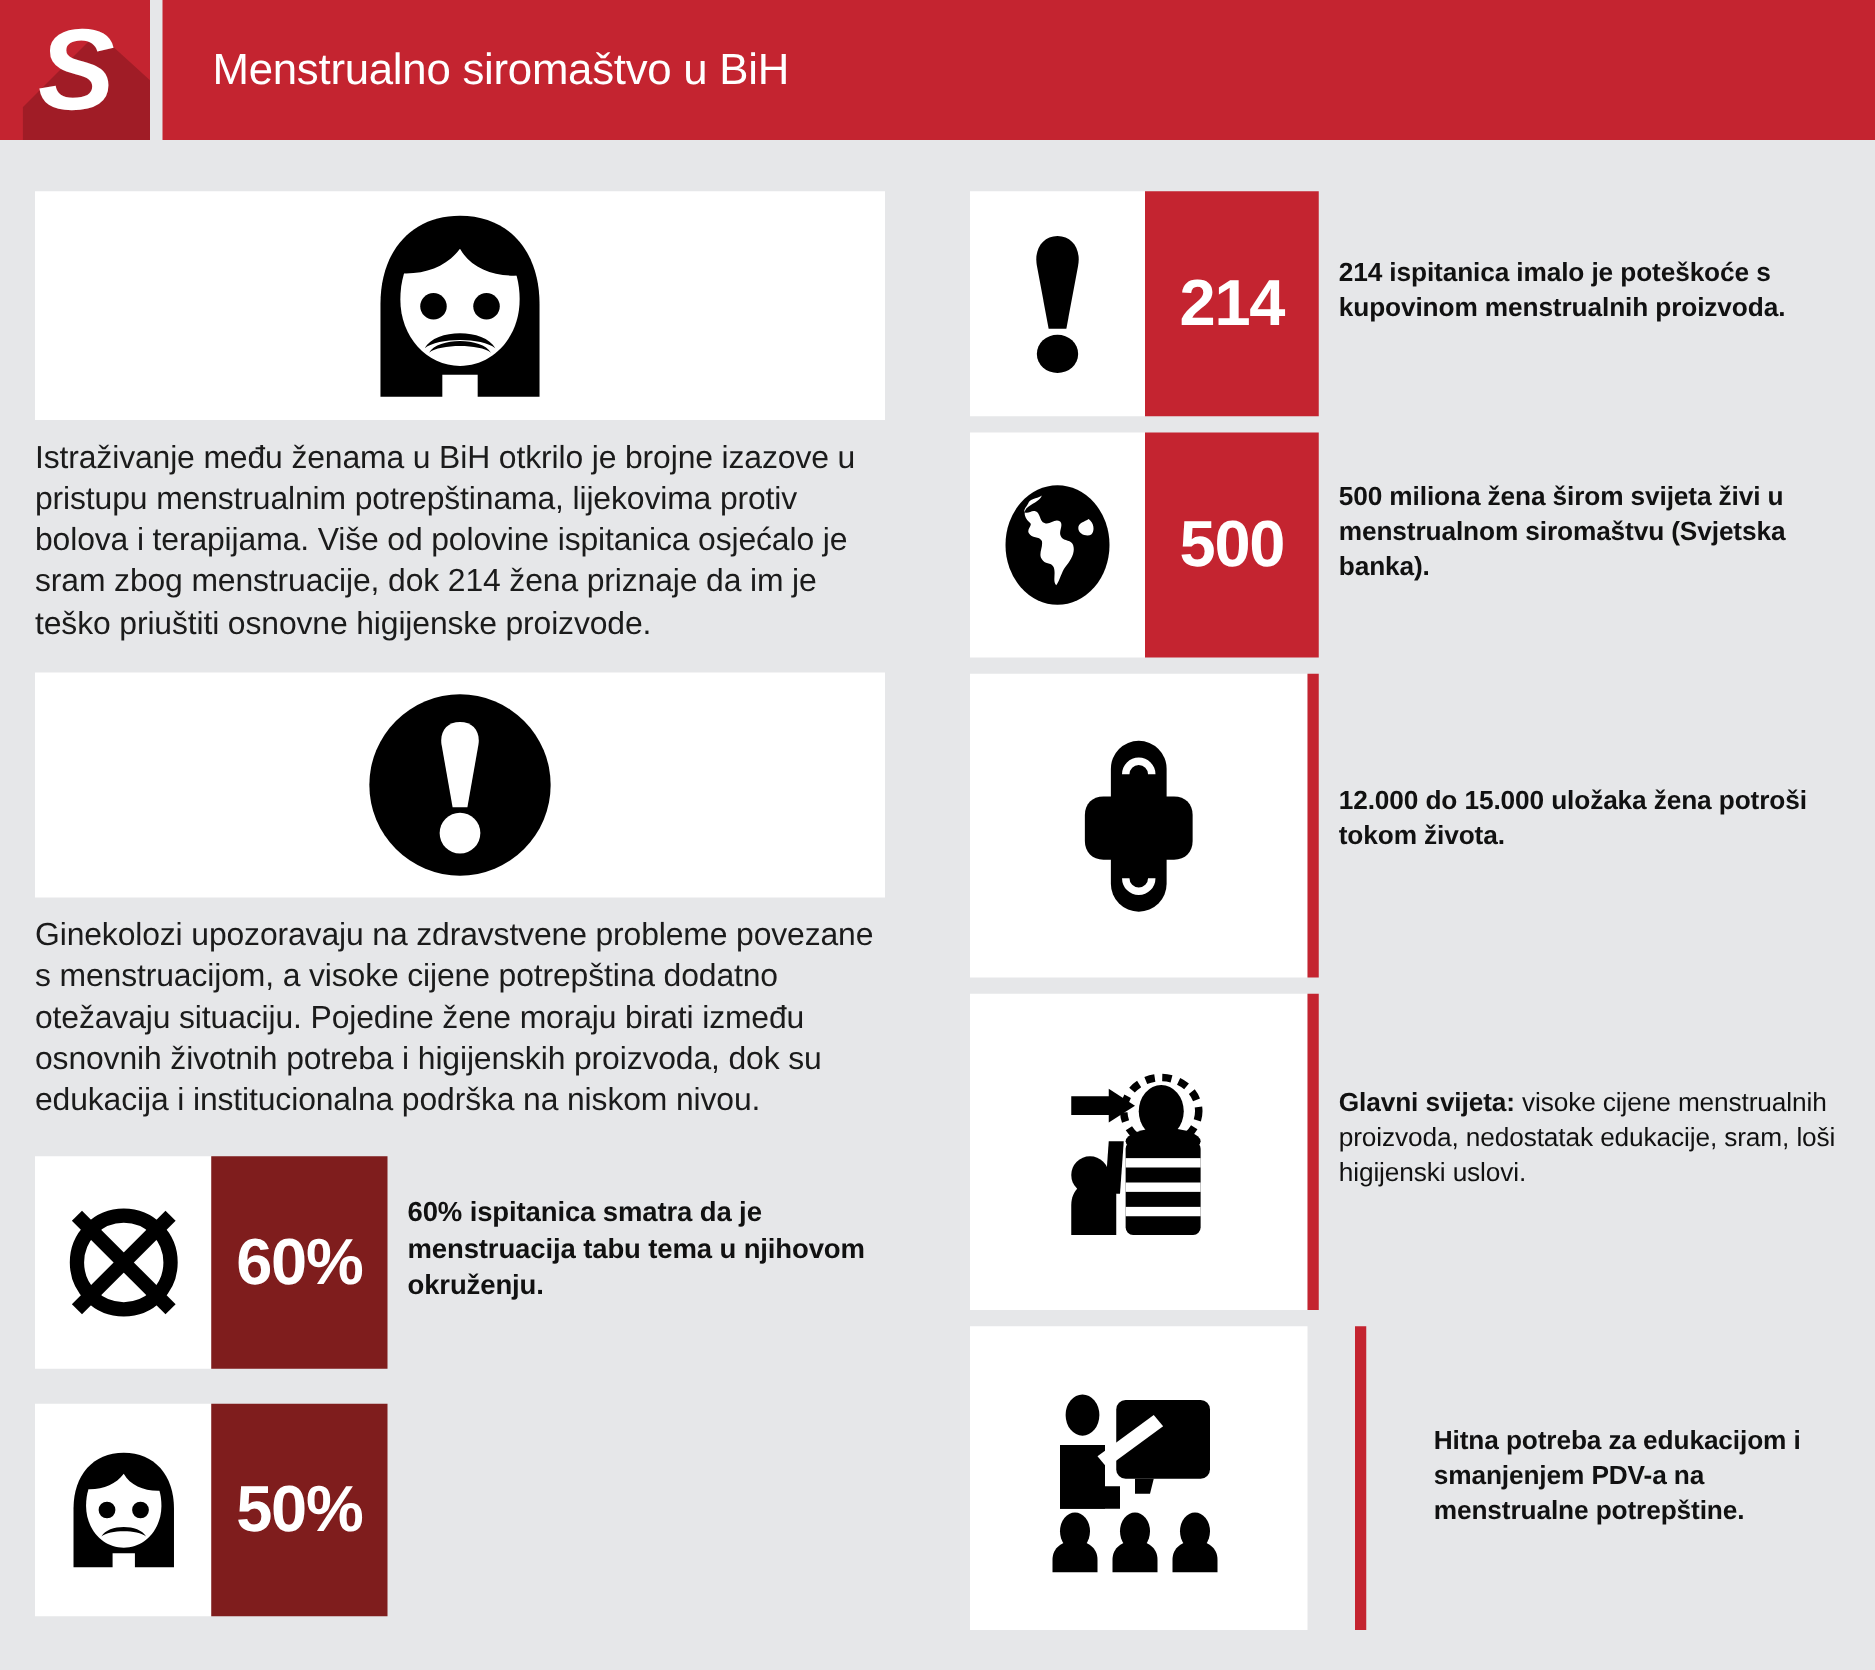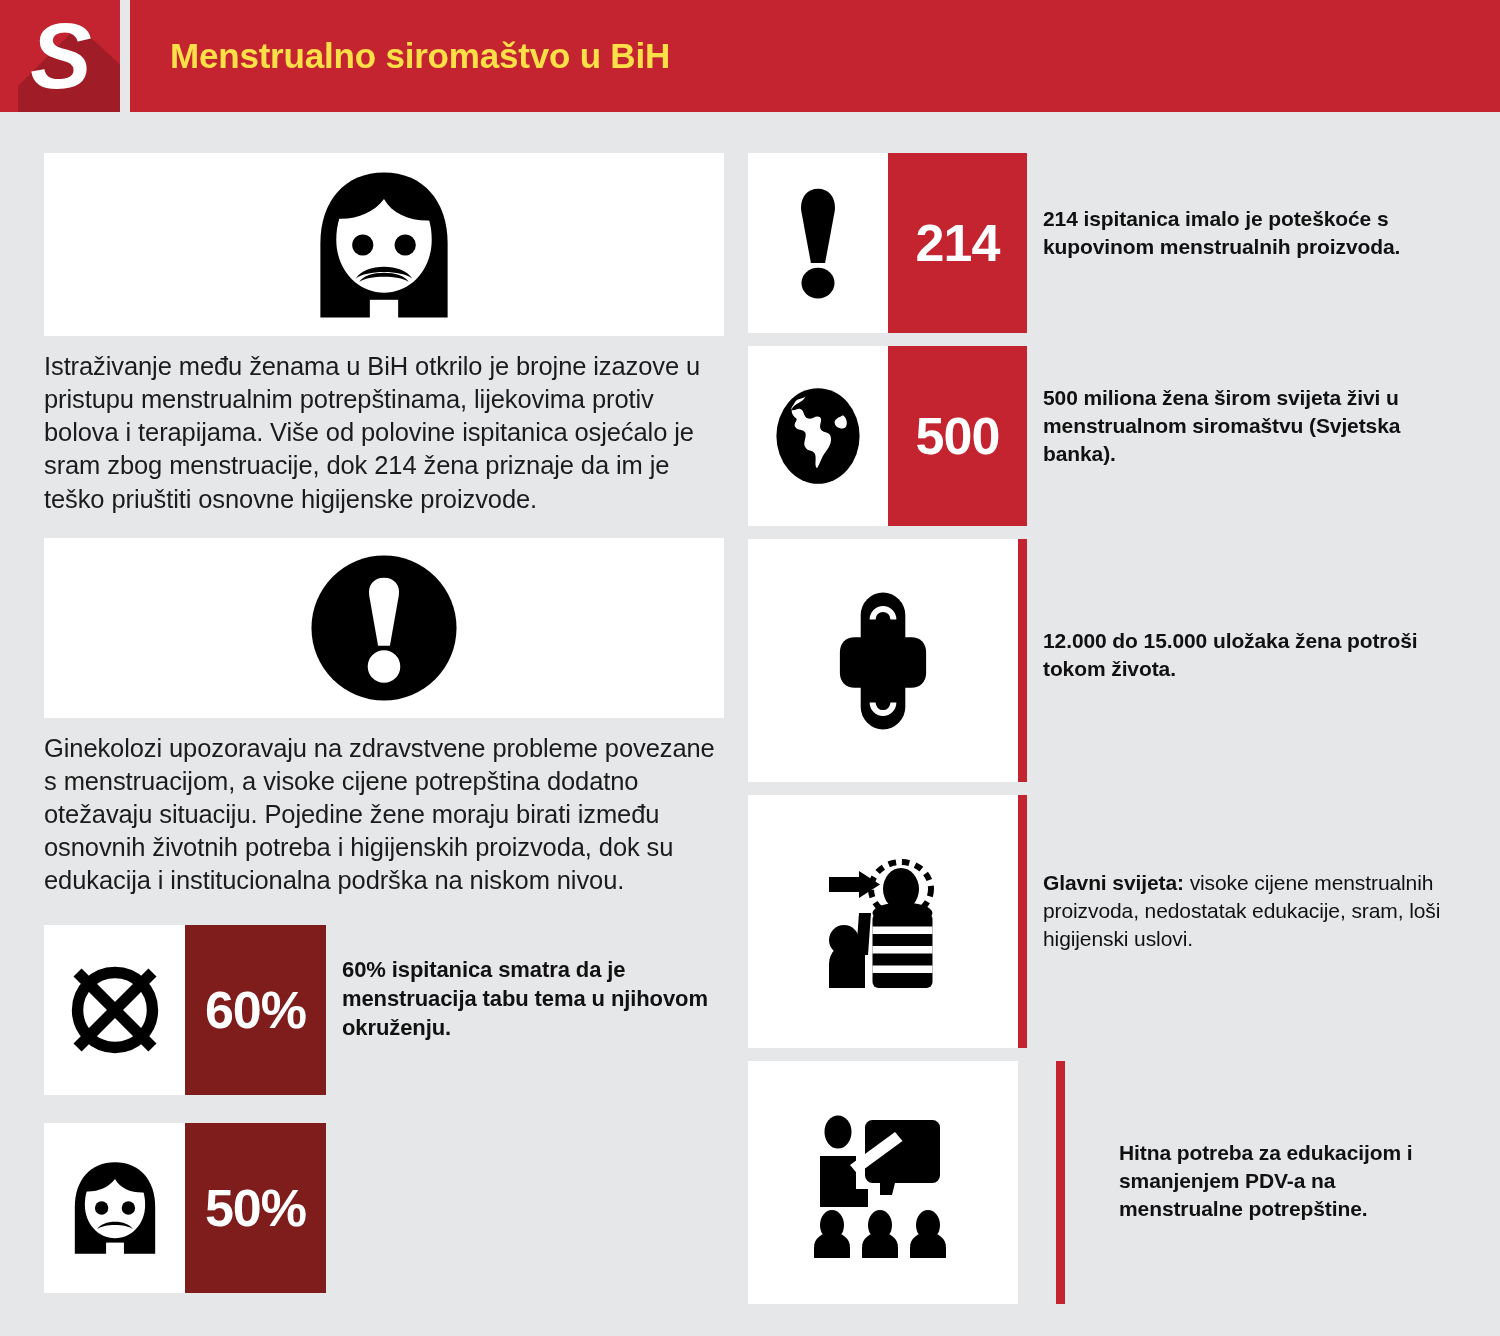--- a/index.html
+++ b/index.html
@@ -39,27 +39,27 @@
     font-family:"Liberation Sans", sans-serif;
     font-style:italic;
     letter-spacing:-2px;
     z-index:2;
   }
   .header-gap{width:10px;background:#e6e7e9;flex:0 0 auto;}
   .header-bar{
     flex:1 1 auto;background:#c42430;display:flex;align-items:center;
   }
   .header-title{
-    color:#fde047;font-size:35px;font-weight:bold;
+    color:#ffffff;font-size:35px;font-weight:normal;
     padding-left:40px;letter-spacing:-0.2px;
   }
 
   
-  .col-left{position:absolute;left:44px;top:153px;width:680px;}
-  .col-right{position:absolute;left:748px;top:153px;width:700px;}
+  .col-left{position:absolute;left:28px;top:153px;width:680px;}
+  .col-right{position:absolute;left:776px;top:153px;width:700px;}
 
   
   .hero-panel{
     background:#ffffff;width:680px;height:183px;
     display:flex;align-items:center;justify-content:center;
   }
   .hero-panel.second{height:180px;}
 
   .para{
     font-size:25.5px;line-height:1.30;color:#1b1b1b;

